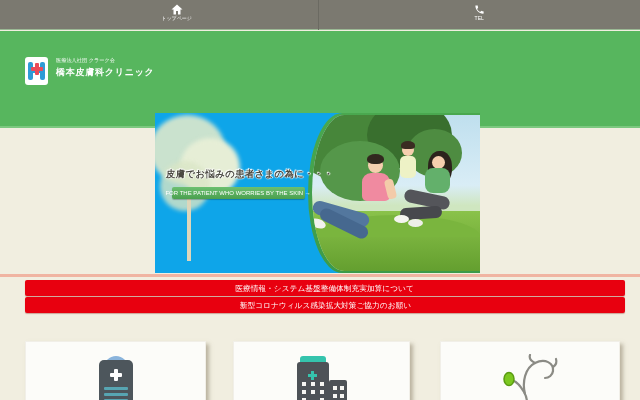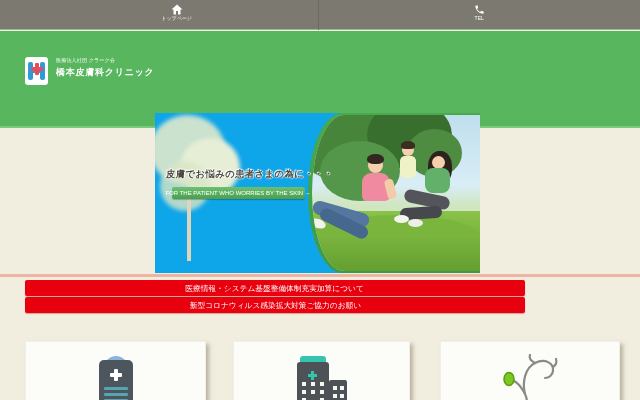--- a/index.html
+++ b/index.html
@@ -82,21 +82,21 @@
     transform:scale(0.78); transform-origin:left top; letter-spacing:.5px;
     text-shadow:0 0 2px #fff, 0 0 2px #fff, 1px 1px 1px #fff, -1px -1px 1px #fff; }
   .hero-tagline { position:absolute; left:17px; top:74px; z-index:6; width:133px; height:12px;
     background:linear-gradient(180deg,#6cbf70,#4aa04f); border-radius:2px;
     display:flex; align-items:center; justify-content:center; cursor:pointer;
     box-shadow:0 1px 1px rgba(0,0,0,.25); }
   .hero-tagline span { color:#fff; font-size:10px; line-height:10px; white-space:nowrap;
     transform:scale(0.6); transform-origin:center center; }
   .pink-line { position:absolute; left:0; top:274px; width:640px; height:3px; background:#f0b4a2; }
   
-  .notice { position:absolute; left:25px; width:500px; height:16px; background:#e8000f;
+  .notice { position:absolute; left:25px; width:600px; height:16px; background:#e8000f;
     border-radius:2px; display:flex; align-items:center; justify-content:center; cursor:pointer;
     box-shadow:0 1px 1px rgba(150,50,40,.4); }
   .notice.n1 { top:280px; } .notice.n2 { top:297px; }
   .notice span { color:#ffffff; font-size:11px; line-height:12px; white-space:nowrap;
     transform:scale(0.7); transform-origin:center center; }
   
   .card { position:absolute; top:341px; height:75px; background:#fcfcf9; cursor:pointer;
     box-shadow:3px 3px 4px rgba(140,130,105,.55), inset 0 0 0 1px #f1efe8; }
   .card.c1 { left:25px;  width:181px; }
   .card.c2 { left:233px; width:177px; }

